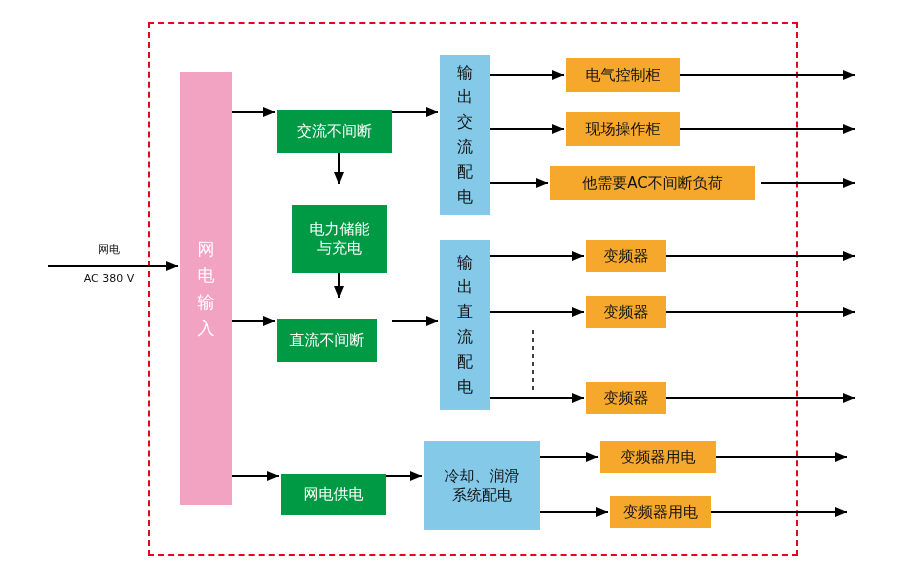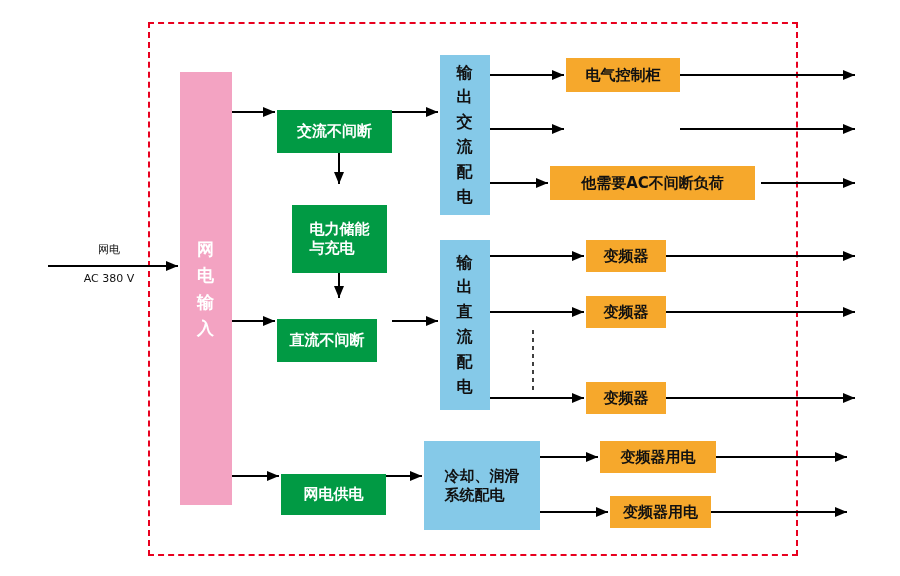--- a/index.html
+++ b/index.html
@@ -11,22 +11,22 @@
     overflow:hidden;
   }
   .dashed-frame{
     position:absolute;
     border:2px dashed var(--border-red,#e8001f);
     background:transparent;
   }
   .node{
     position:absolute;
     display:flex;align-items:center;justify-content:center;
-    text-align:left;
-    font-weight:bold;
+    text-align:center;
+    font-weight:normal;
     font-size:15px;
     line-height:1.25;
     box-sizing:border-box;
   }
   .green{background:var(--green,#019a44);color:#ffffff;margin-top:19px;}
   .pink{background:var(--pink,#f3a3c2);color:#ffffff;}
   .blue{background:var(--blue,#85c9e8);color:#111111;}
   .orange{background:var(--orange,#f6a82c);color:#111111;}
   .vtext{
     font-size:16px;
@@ -130,20 +130,23 @@
     <div>
       <span>冷却、润滑</span>
       <span>系统配电</span>
     </div>
   </div>
 
   <div class="node orange" style="left:566px;top:58px;width:114px;height:34px;">
     <span>电气控制柜</span>
   </div>
 
+  <div class="node orange" style="left:566px;top:112px;width:114px;height:34px;">
+    <span>现场操作柜</span>
+  </div>
 
   <div class="node orange" style="left:550px;top:166px;width:205px;height:34px;">
     <span>他需要AC不间断负荷</span>
   </div>
 
   <div class="node orange" style="left:586px;top:240px;width:80px;height:32px;">
     <span>变频器</span>
   </div>
 
   <div class="node orange" style="left:586px;top:296px;width:80px;height:32px;">

